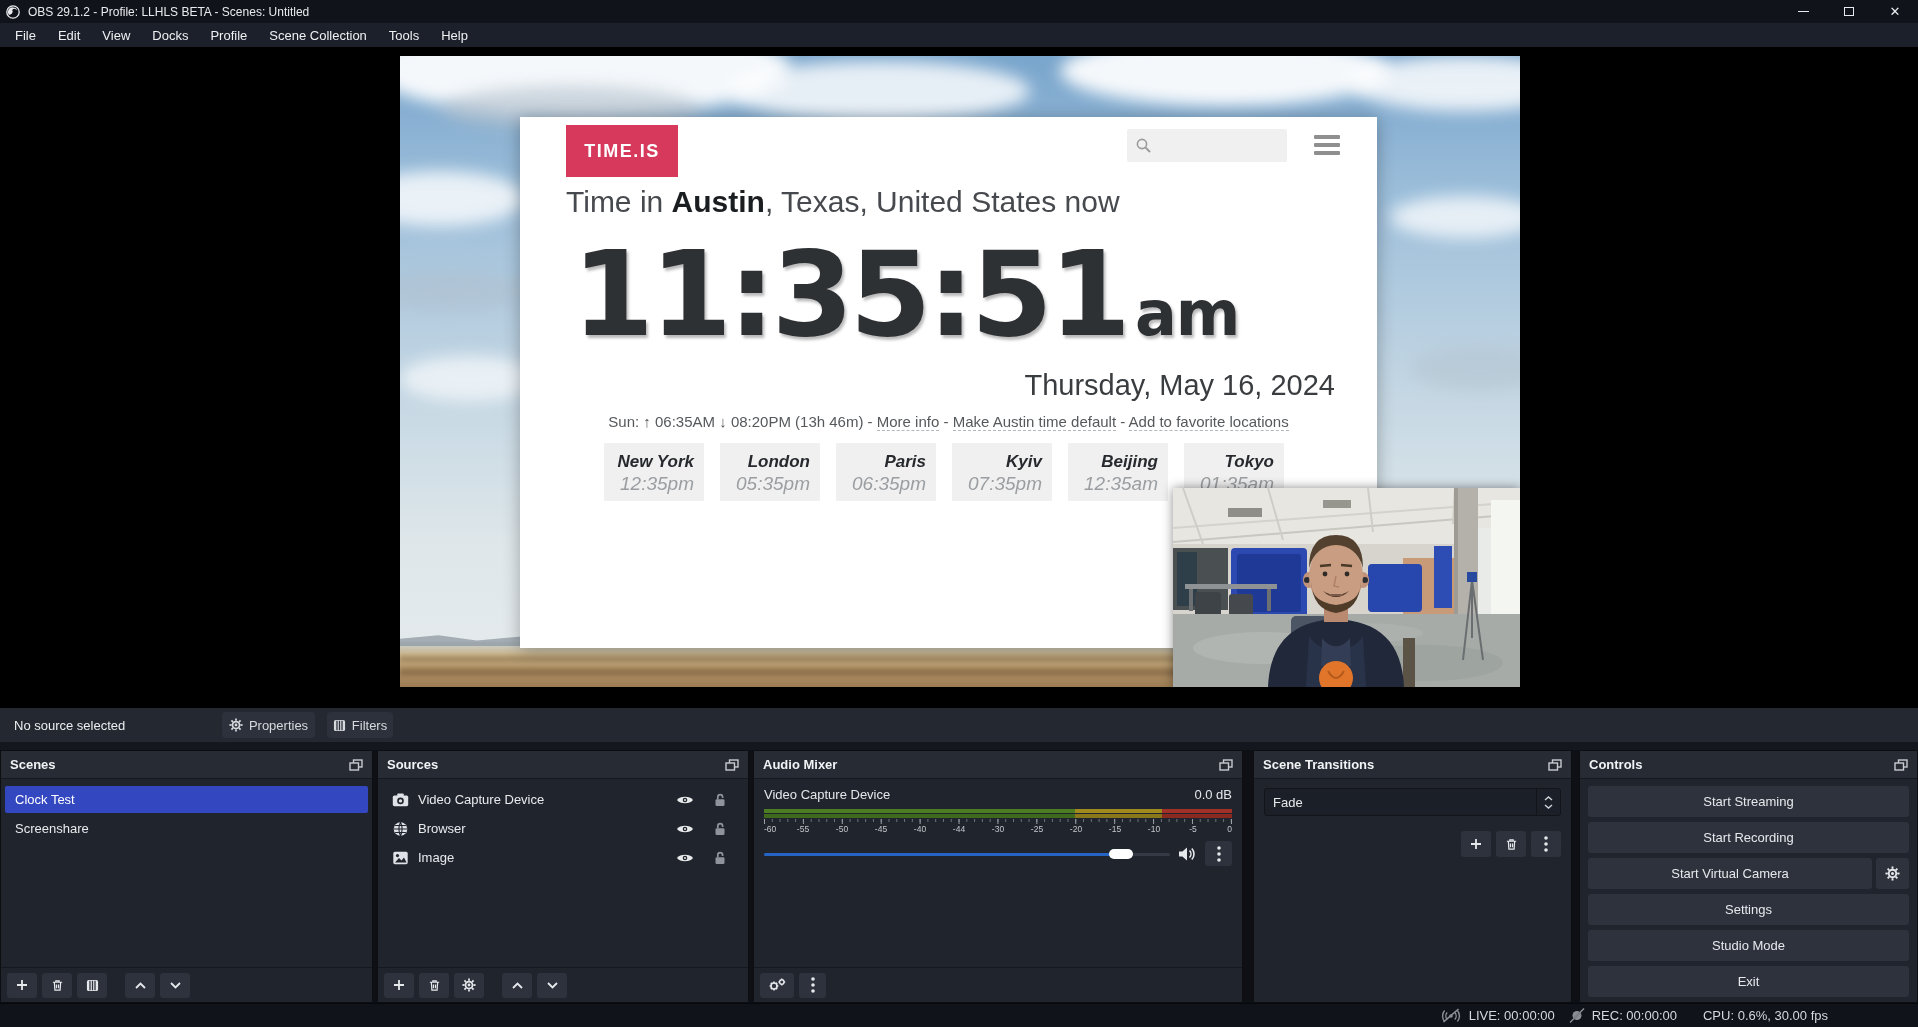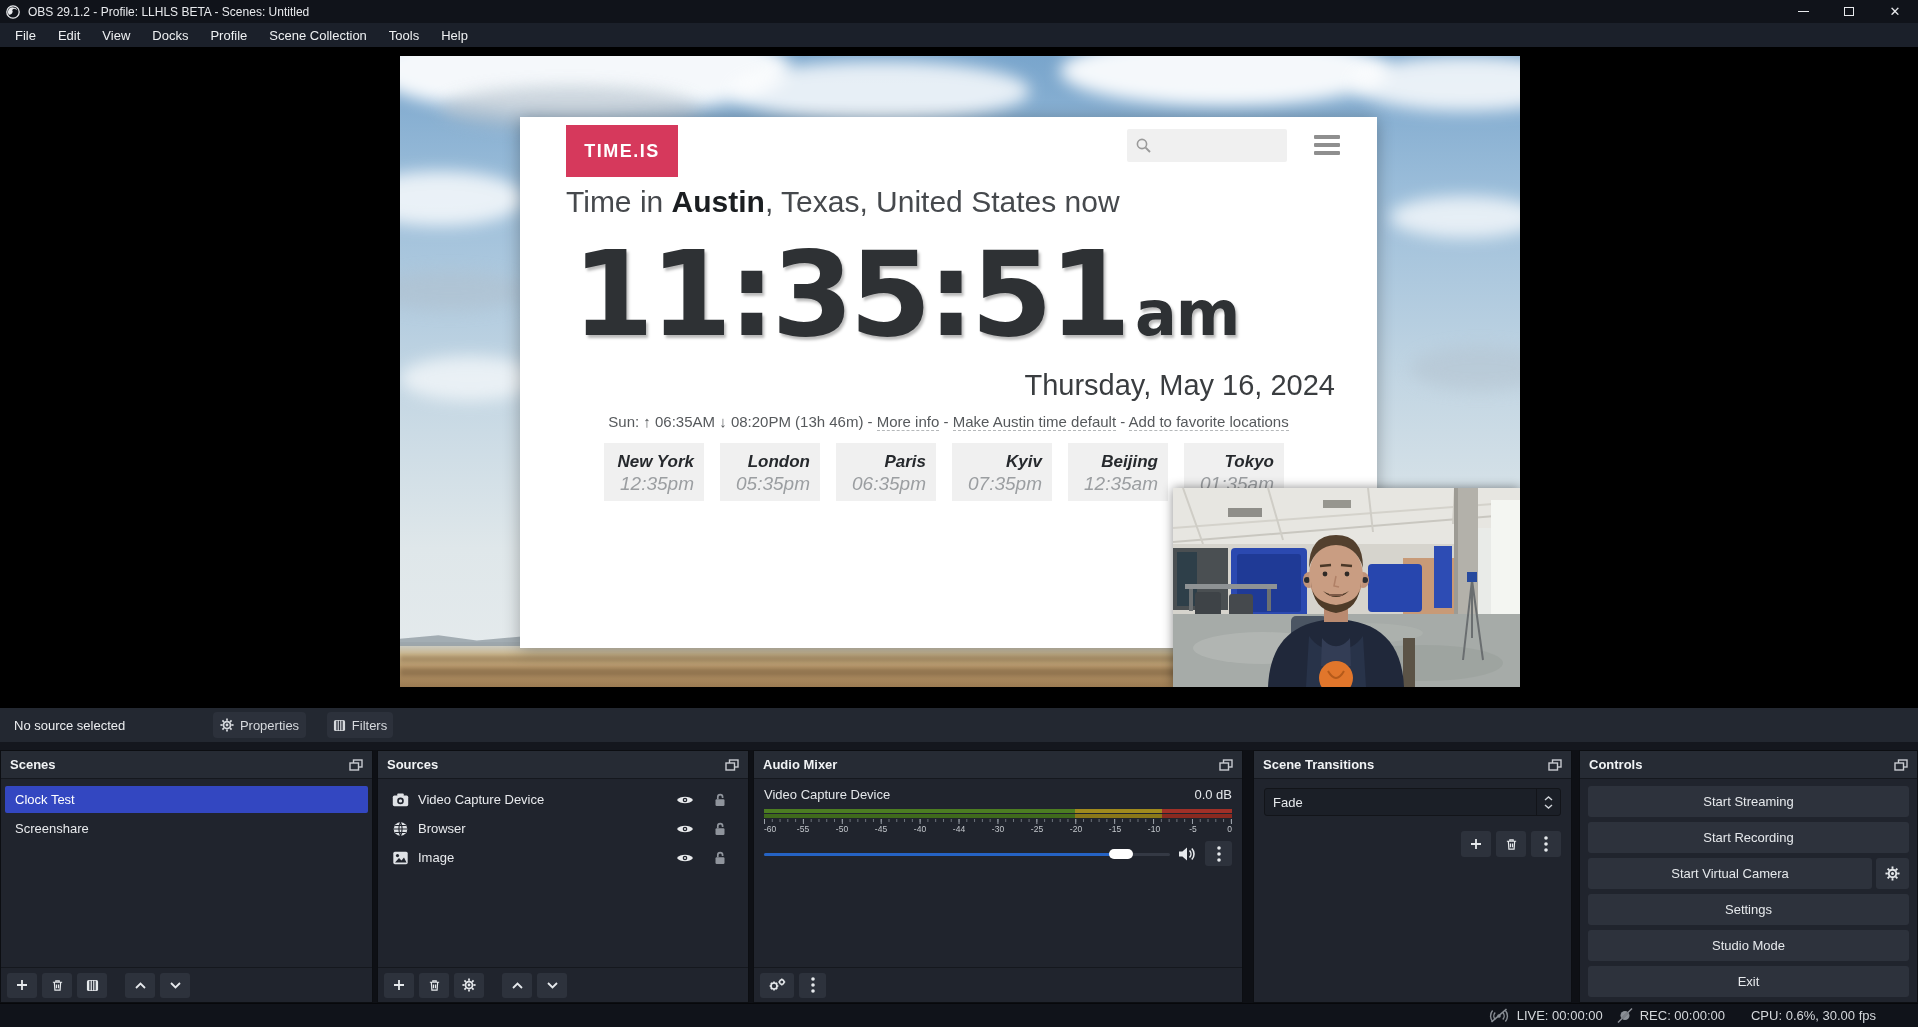--- a/index.html
+++ b/index.html
@@ -65,21 +65,21 @@
 
   
   .webcam { position:absolute; left:773px; top:432px; width:347px; height:199px; box-shadow:0 0 10px rgba(0,0,0,.45); }
 
   
   .context-bar { position:absolute; top:708px; left:0; width:100%; height:34px; background:#232831;
     display:flex; align-items:center; font-size:13px; color:#eceef0; }
   .context-msg { margin-left:14px; }
   .ctx-btn { position:absolute; top:4px; height:26px; background:#2c313b; border-radius:4px;
     display:flex; align-items:center; justify-content:center; gap:6px; font-size:13px; color:#d6d9dd; }
-  .btn-props { left:213px; width:93px; }
+  .btn-props { left:222px; width:93px; }
   .btn-filters { left:327px; width:66px; }
 
   
   .docks { position:absolute; top:750px; left:0; width:100%; height:253px; background:#0e1015; }
   .panel { position:absolute; top:0; height:253px; background:#20242d; border:1px solid #0c0e12; }
   .p-scenes { left:0; width:373px; }
   .p-sources { left:377px; width:372px; }
   .p-mixer { left:753px; width:490px; }
   .p-trans { left:1253px; width:319px; }
   .p-controls { left:1579px; width:339px; }
@@ -143,21 +143,21 @@
   .controls-body { padding:7px 8px 0 8px; display:flex; flex-direction:column; gap:5px; }
   .cbtn { height:31px; background:#2d323c; border-radius:3px; display:flex; align-items:center;
     justify-content:center; font-size:13px; color:#e6e9ec; }
   .vc-row { display:flex; gap:4px; }
   .vc-main { flex:1; }
   .vc-gear { width:33px; }
 
   
   .statusbar { position:absolute; bottom:0; left:0; width:100%; height:24px; background:#10131a;
     border-top:1px solid #07080b; display:flex; align-items:center; justify-content:flex-end;
-    padding-right:42px; font-size:13px; color:#d4d7db; }
+    padding-right:90px; font-size:13px; color:#d4d7db; }
   .statusbar .seg { display:flex; align-items:center; gap:7px; }
   .sp14 { width:14px; } .sp26 { width:26px; }
 </style>
 </head>
 <body>
 
 <div class="titlebar">
   <span class="logo">
     <svg width="14" height="14" viewBox="0 0 14 14">
         <circle cx="7" cy="7" r="6.2" fill="none" stroke="#e8eaed" stroke-width="1.3"></circle>

